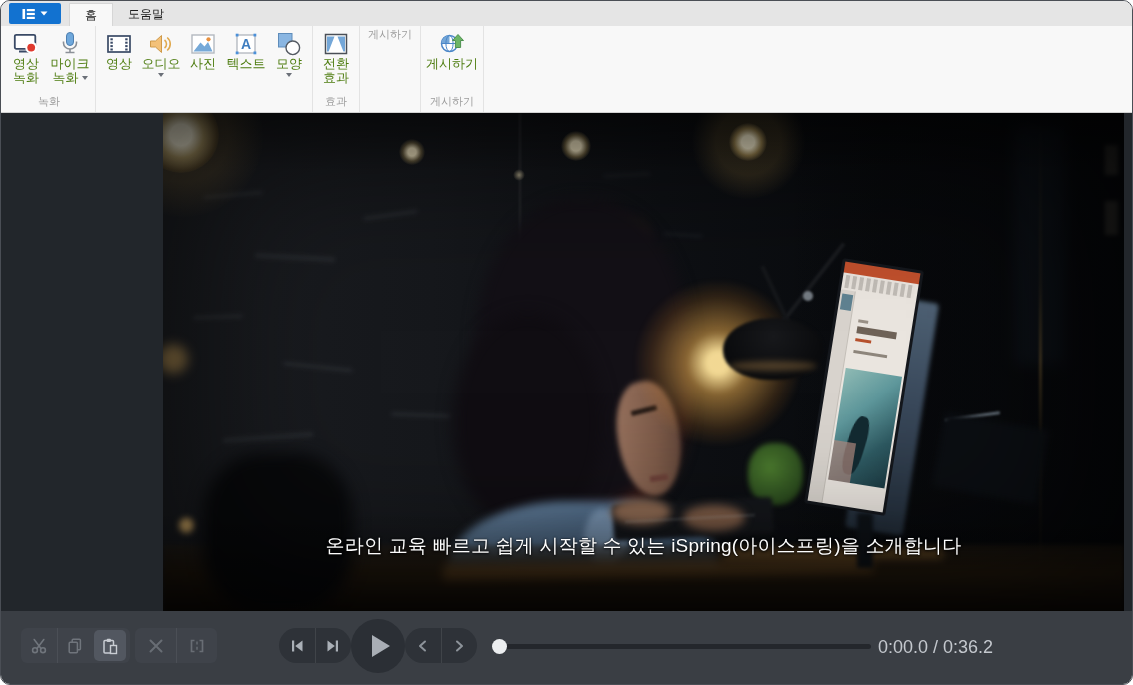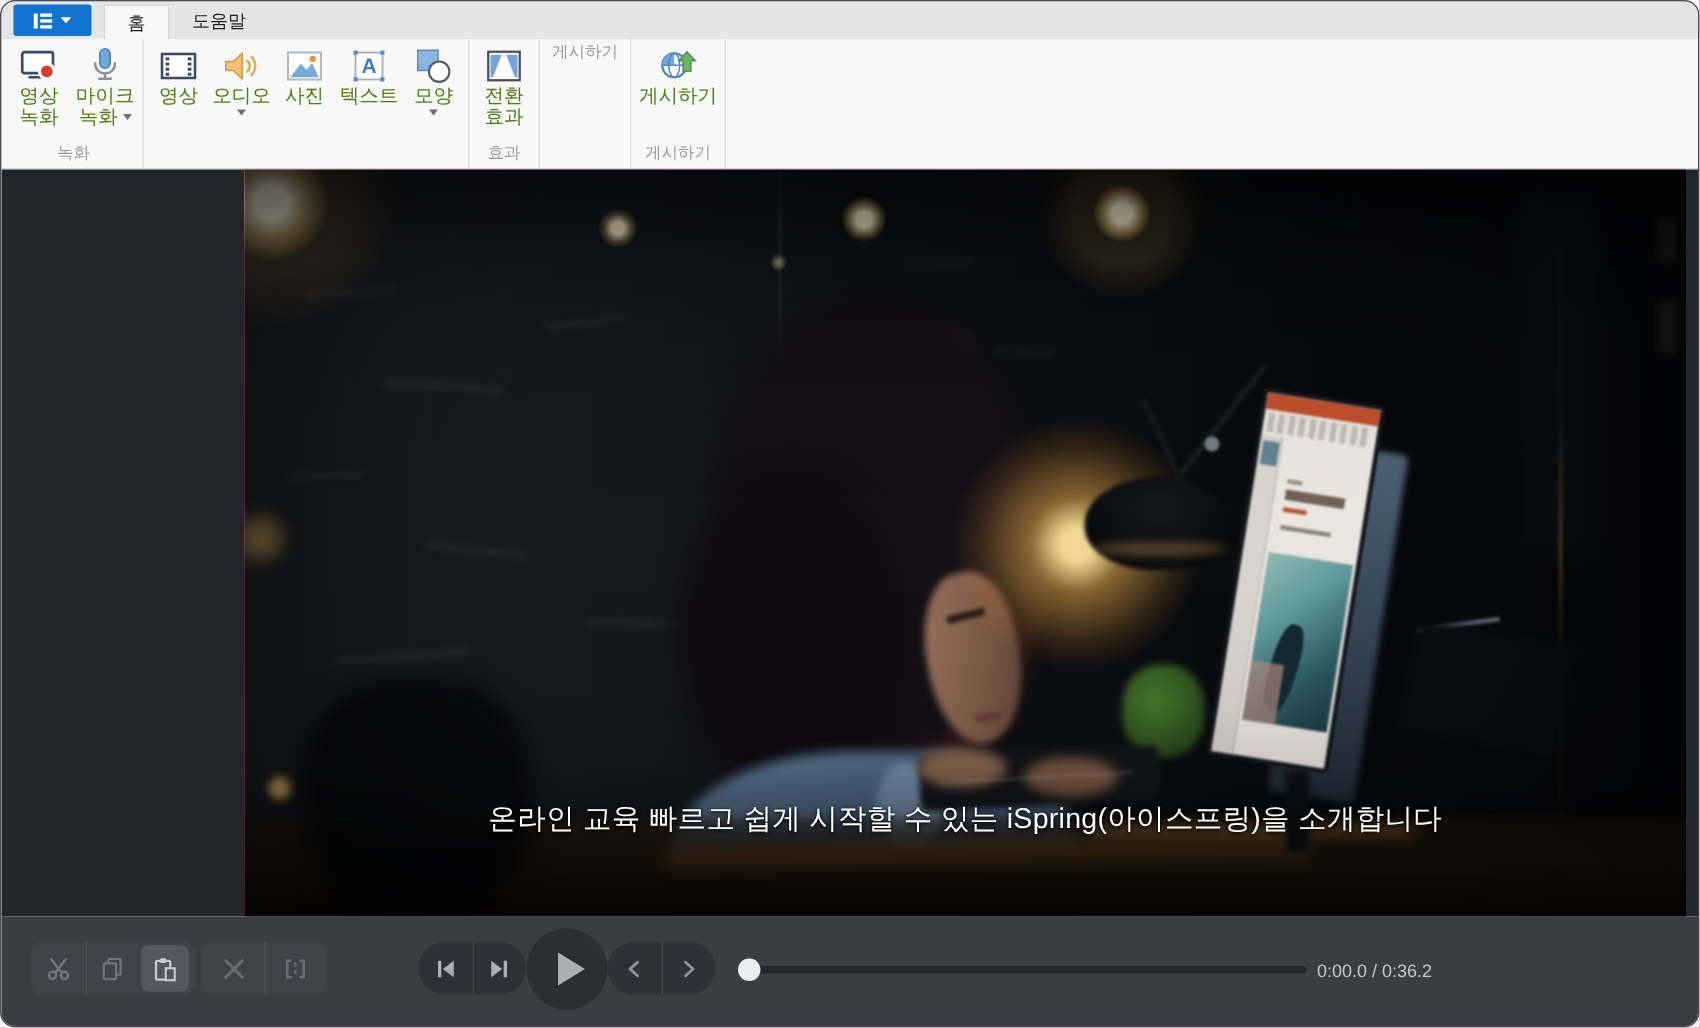--- a/index.html
+++ b/index.html
@@ -27,21 +27,21 @@
   .rbtn { width:42px; min-height:64px; display:flex; flex-direction:column; align-items:center; border-radius:3px; cursor:default; }
   .rbtn.w46 { width:46px;text-align:right; } .rbtn.w44 { width:44px; } .rbtn.w58 { width:58px; }
   .rbtn svg { margin-top:2px; flex:none; }
   .rbtn .l1, .rbtn .l2 { font-size:13px; line-height:14px; color:#4d7c0f; white-space:nowrap; display:flex; align-items:center; gap:3px; }
   .rgroup-label { text-align:center; font-size:11px; color:#9b9b9b; padding:1px 6px 5px; white-space:nowrap; }
   .caret { width:0; height:0; border-left:3.5px solid transparent; border-right:3.5px solid transparent; border-top:4px solid #6b7078; display:inline-block; }
   .caret.below { margin-top:2px; }
 
   
   .stage { position:relative; flex:1; background:#22262b; overflow:hidden; }
-  .video { position:absolute; left:162px; top:0; width:961px; height:100%; background:#be185d; overflow:hidden; }
+  .video { position:absolute; left:162px; top:0; width:961px; height:100%; background:#737373; overflow:hidden; }
   .video .sc { position:absolute; }
 
   .s-bg { inset:0; background:linear-gradient(90deg,#1b1d21 0%,#16181c 28%,#0e1014 52%,#090b0e 75%,#0b0d11 100%); }
   .chalk { background:rgba(175,190,205,.09); filter:blur(2px); border-radius:2px; }
   .light { border-radius:50%; }
   .s-l1 { left:-20px; top:-16px; width:76px; height:76px; background:radial-gradient(circle,#fff9e0 0 20%,rgba(242,214,140,.6) 42%,rgba(200,150,60,.18) 66%,transparent 74%); }
   .s-l1b { left:-60px; top:-56px; width:160px; height:160px; background:radial-gradient(circle,rgba(214,166,76,.16) 0 40%,transparent 72%); }
   .s-l2 { left:236px; top:26px; width:26px; height:26px; background:radial-gradient(circle,#f4e7c2 0 22%,rgba(210,180,110,.4) 50%,transparent 72%); }
   .s-l3 { left:398px; top:18px; width:30px; height:30px; background:radial-gradient(circle,#f8ecc8 0 24%,rgba(214,184,112,.45) 52%,transparent 72%); }
   .s-l4 { left:566px; top:10px; width:38px; height:38px; background:radial-gradient(circle,#fff6d6 0 24%,rgba(235,200,120,.55) 50%,transparent 72%); }
@@ -123,21 +123,21 @@
   .cbtn + .cbtn { border-left:1px solid #4b4f56; }
   .pillgroup.dark .cbtn + .cbtn { border-left:1px solid rgba(255,255,255,.09); }
   .cbtn.hl { background:#525760; border-radius:5px; margin:0 2px; height:31px; color:#c9cdd3; border-left:none; }
   .cbtn.dim { color:#686d74; }
   .cbtn.nav { color:#aab0b7; }
   .cbtn.step { color:#8d939a; }
   .play-circle { position:absolute; left:350px; top:8px; width:54px; height:54px; border-radius:50%; background:#2b2f35;
     display:flex; align-items:center; justify-content:center; z-index:2; cursor:default; }
   .slider-track { position:absolute; left:498px; top:33px; width:372px; height:5px; background:#24272c; border-radius:3px; cursor:default; }
   .slider-thumb { position:absolute; left:-7px; top:-5px; width:15px; height:15px; border-radius:50%; background:#eceef0; }
-  .time { position:absolute; left:877px; top:27px; font-size:12px; color:#c4c8ce; line-height:18px; }
+  .time { position:absolute; left:877px; top:27px; font-size:18px; color:#c4c8ce; line-height:18px; }
 </style>
 </head>
 <body>
 
 <div class="window">
 
   <div class="tabstrip">
     <div class="menu-btn">
       <svg width="13" height="12" viewBox="0 0 13 12">
         <rect x="0.5" y="1" width="2.6" height="10" fill="#fff"></rect>

